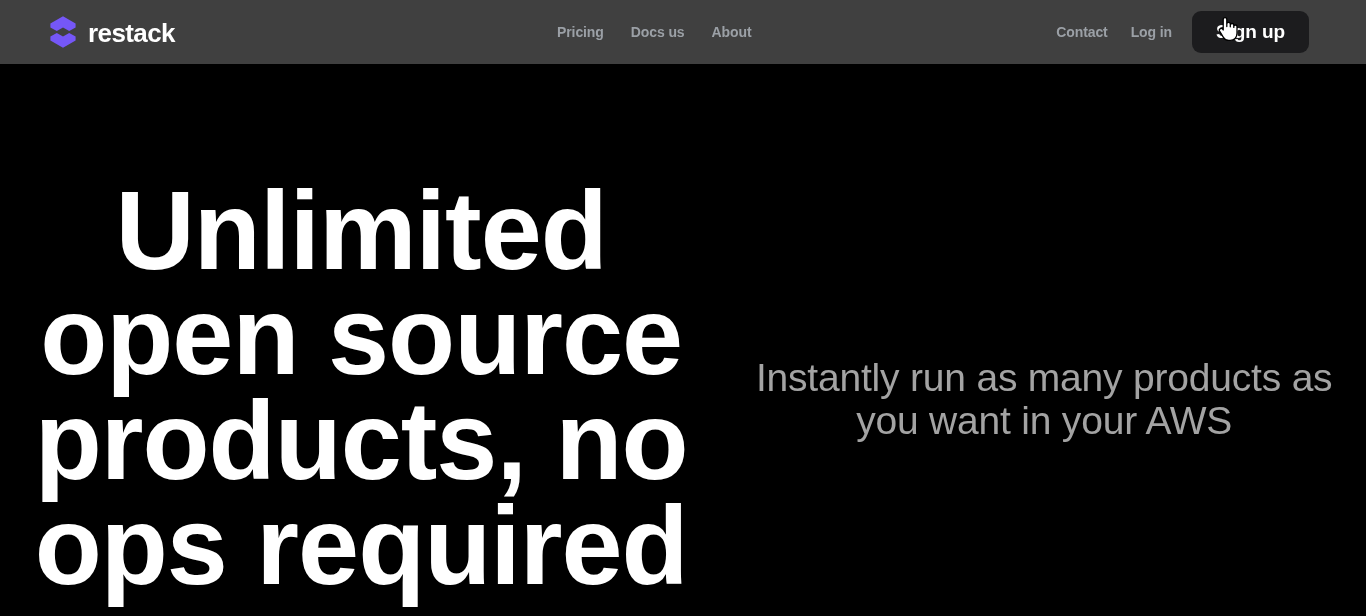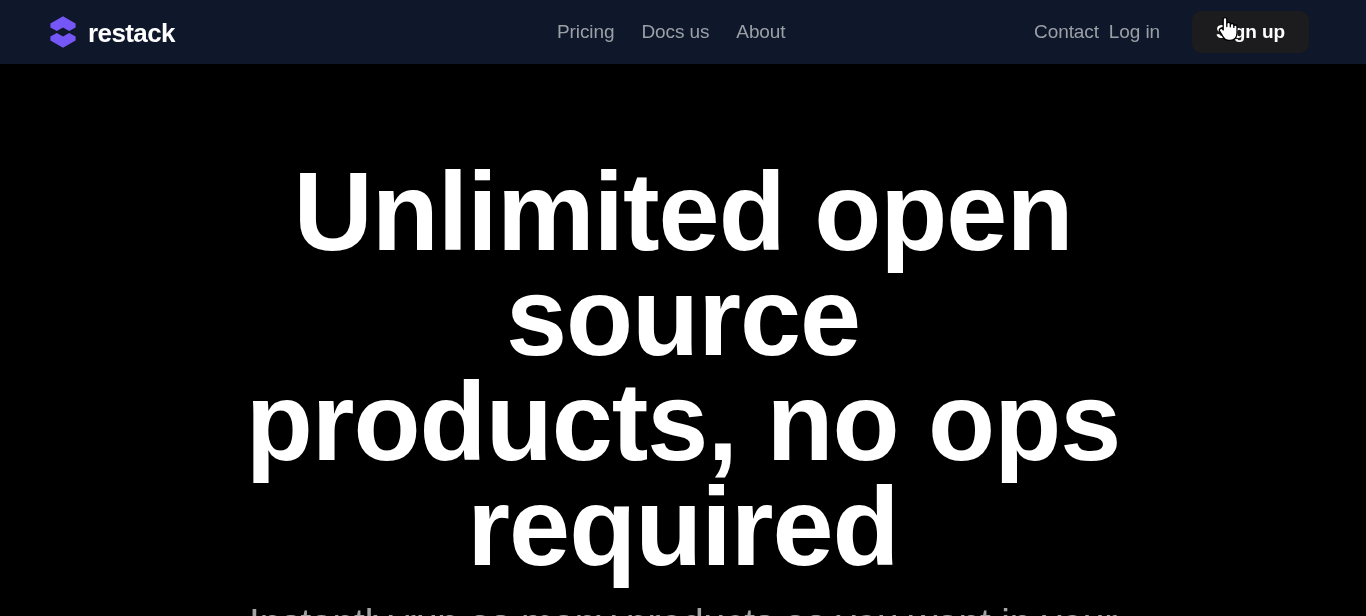--- a/index.html
+++ b/index.html
@@ -18,21 +18,21 @@
   }
 
   
   .site-header {
     position: absolute;
     top: 0; left: 0;
     width: 1366px;
     height: 64px;
     display: flex;
     align-items: center;
-    background: #0f172a;
+    background: #404040;
     z-index: 20;
   }
 
   .brand {
     position: absolute;
     left: 48px;
     top: 14px;
     display: flex;
     align-items: center;
     gap: 10px;
@@ -61,40 +61,40 @@
     position: absolute;
     left: 557px;
     top: 18px;
     display: flex;
     align-items: center;
     gap: 27px;
   }
 
   .nav-link {
     color: #9ba0a6;
-    font-size: 19px;
-    font-weight: 400;
+    font-size: 14px;
+    font-weight: 700;
     letter-spacing: -0.1px;
     line-height: 28px;
     text-decoration: none;
     white-space: nowrap;
   }
 
   .nav-right {
     position: absolute;
     right: 57px;
     top: 11px;
     display: flex;
     align-items: center;
     gap: 0;
   }
 
   .nav-right .nav-link { padding: 7px 0; }
-  .nav-right .nav-link.contact { margin-right: 10px; }
-  .nav-right .nav-link.login { margin-right: 32px; }
+  .nav-right .nav-link.contact { margin-right: 23px; }
+  .nav-right .nav-link.login { margin-right: 20px; }
 
   .signup-btn {
     background: #1c1c1e;
     color: #ffffff;
     font-size: 19px;
     font-weight: 700;
     letter-spacing: -0.1px;
     border: none;
     border-radius: 9px;
     height: 42px;
@@ -107,21 +107,21 @@
     white-space: nowrap;
   }
 
   
   .hero {
     position: absolute;
     top: 64px; left: 0;
     width: 1366px;
     height: 552px;
     display: flex;
-    flex-direction: column;
+    flex-direction: row;
     align-items: center;
     padding-top: 95px;
   }
 
   .hero-title {
     color: #ffffff;
     font-family: "Liberation Sans Narrow", "Liberation Sans", sans-serif;
     font-size: 112px;
     font-weight: 700;
     line-height: 105px;

